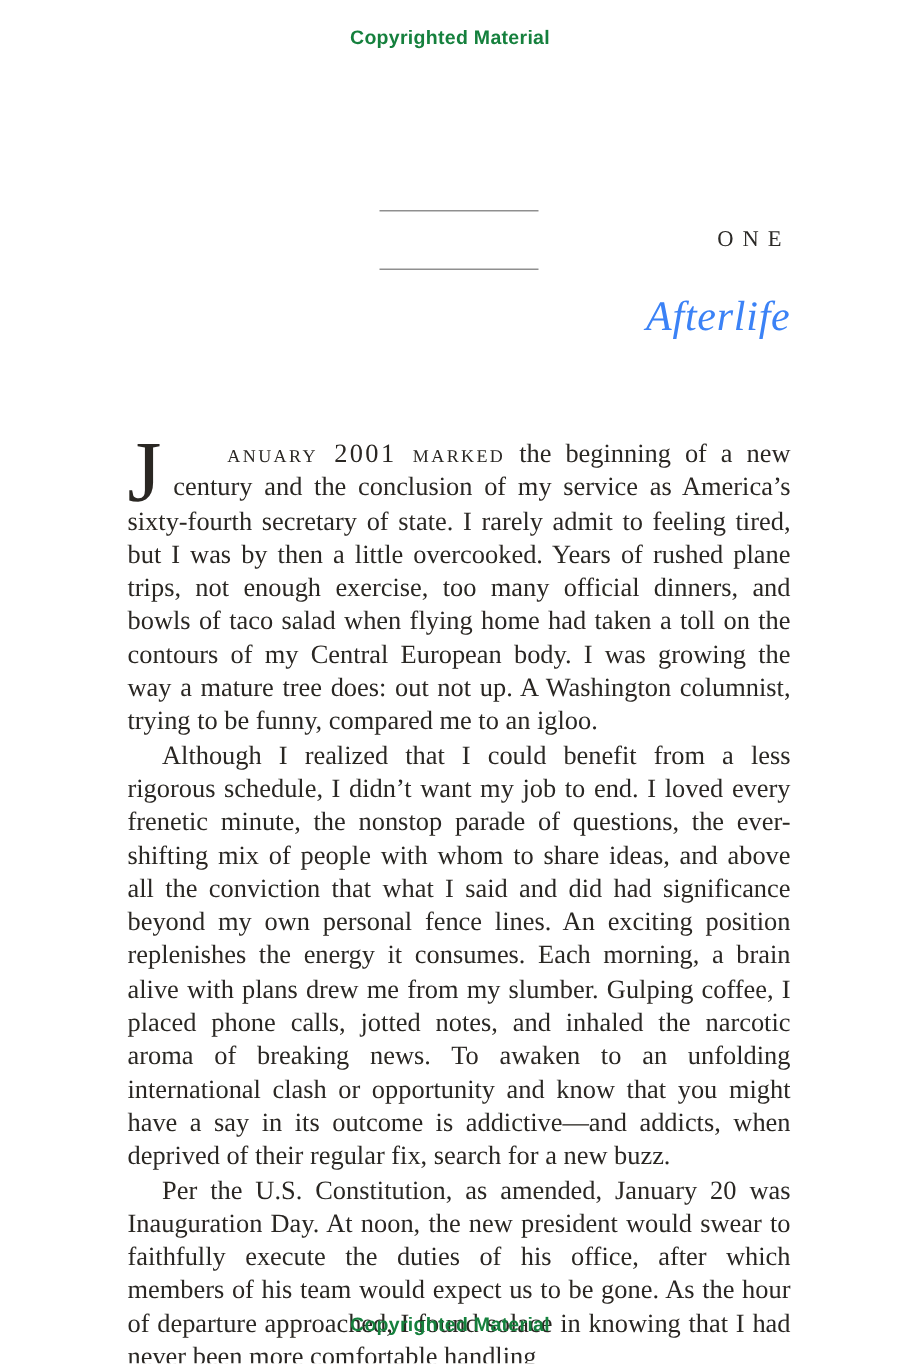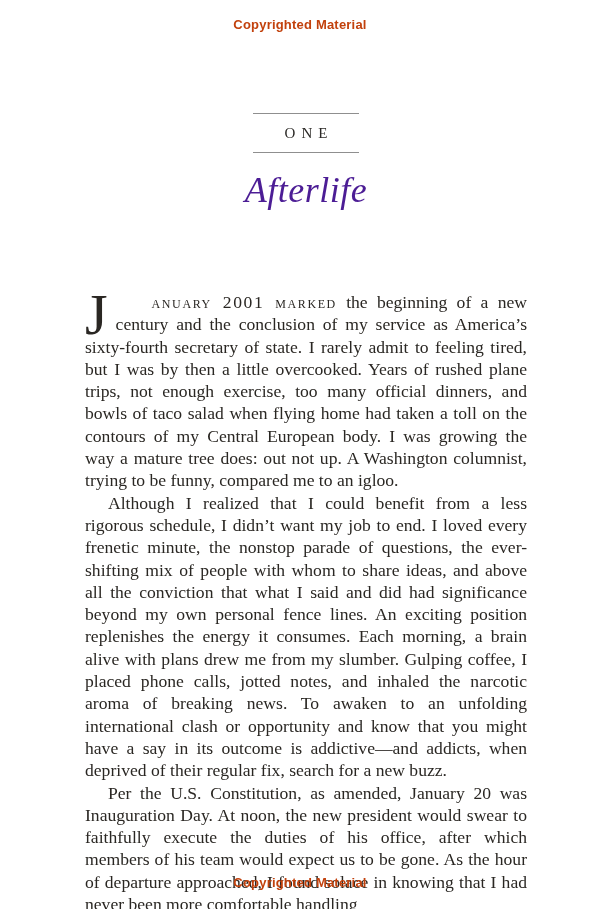--- a/index.html
+++ b/index.html
@@ -18,52 +18,52 @@
   }
   .copyright-notice {
     position: absolute;
     left: 0;
     width: 100%;
     text-align: center;
     font-family: "Liberation Sans", sans-serif;
     font-size: 13px;
     font-weight: bold;
     letter-spacing: 0.2px;
-    color: #c2410c;
+    color: #15803d;
   }
   .copyright-top { top: 17px; }
   .copyright-bottom { top: 875px; }
 
   .chapter-heading {
     position: absolute;
-    top: 113px;
+    top: 140px;
     left: 85px;
     width: 442px;
-    text-align: center;
+    text-align: right;
   }
   .chapter-rule {
     width: 106px;
     height: 0;
     border: none;
     border-top: 1.5px solid #8f8f8f;
     margin: 0 auto;
   }
   .chapter-number {
     font-size: 15px;
     letter-spacing: 6px;
     text-indent: 6px;
     color: #2b2926;
     margin: 11px auto 10px auto;
   }
   .chapter-title {
     font-style: italic;
     font-weight: normal;
-    font-size: 36px;
+    font-size: 28px;
     letter-spacing: 0.5px;
-    color: #4c1d95;
+    color: #3b82f6;
     margin: 16px 0 0 0;
   }
 
   .body-text {
     position: absolute;
     top: 291px;
     left: 85px;
     width: 442px;
     font-size: 17.6px;
     line-height: 22.3px;

